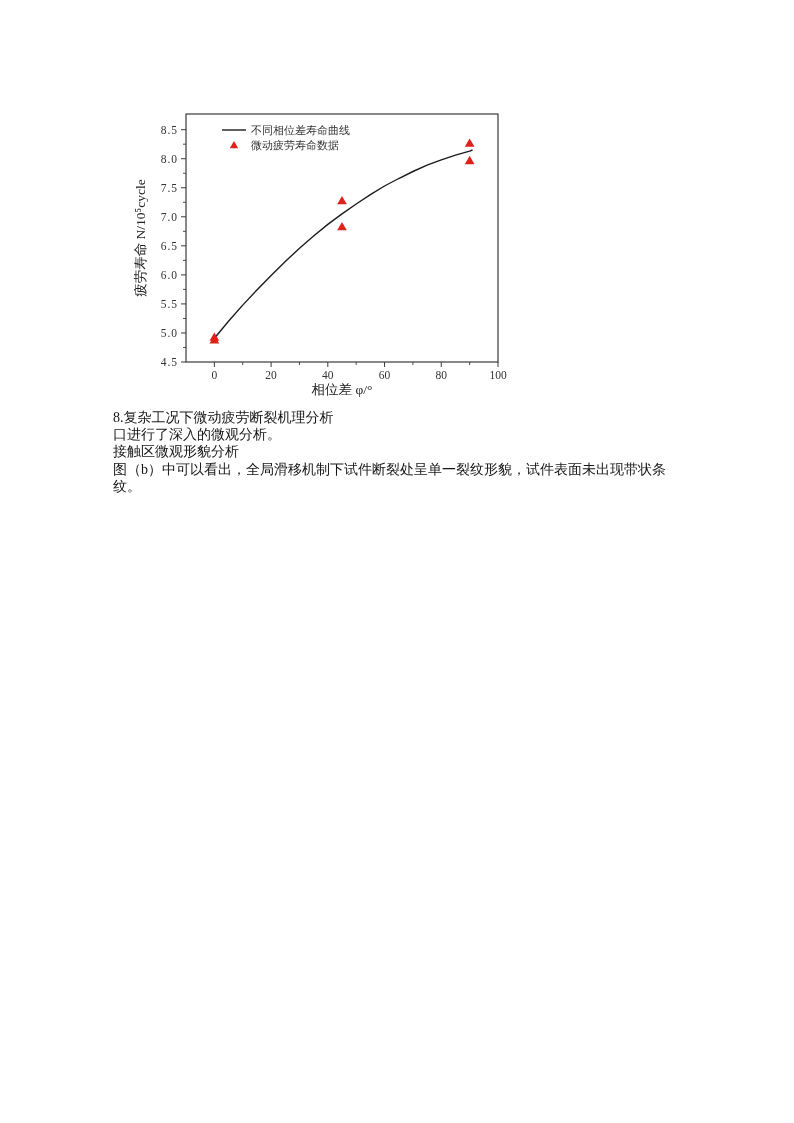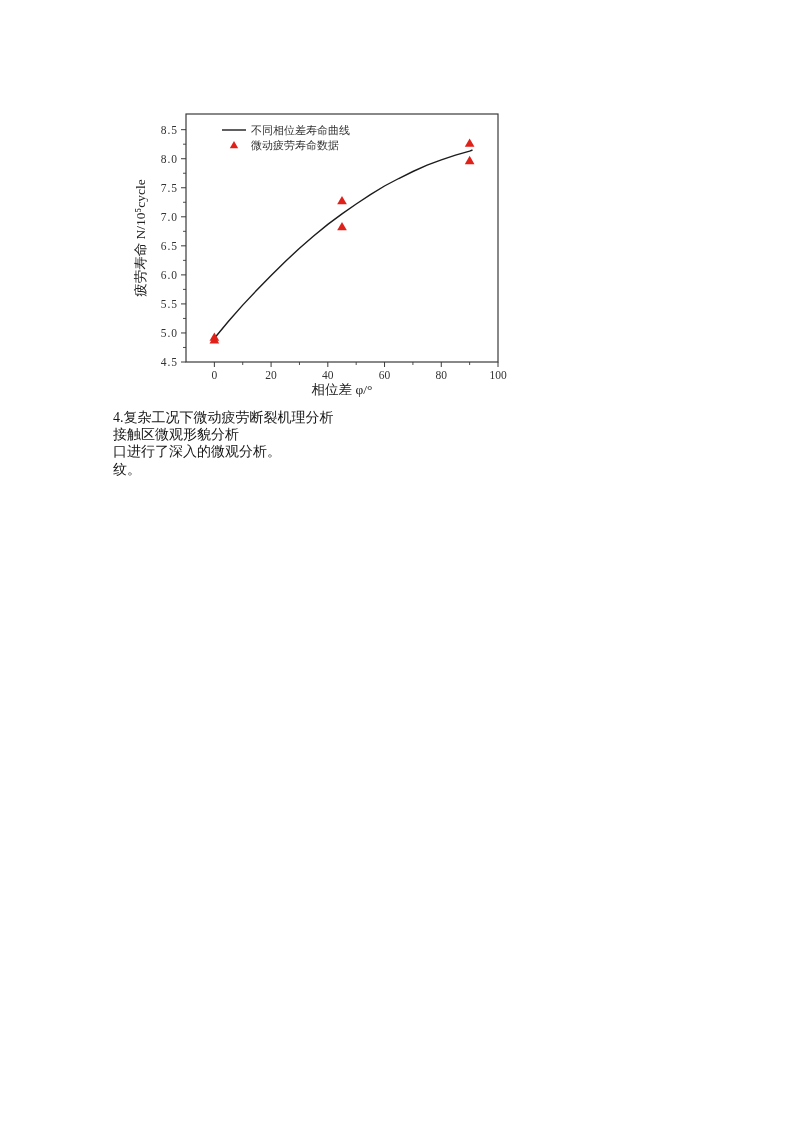--- a/index.html
+++ b/index.html
@@ -81,17 +81,18 @@
       <g>
         <line x1="102" y1="30" x2="126" y2="30" stroke="#1c1c1c" stroke-width="1.4"></line>
         <text x="131" y="34" font-size="11" fill="#333333">不同相位差寿命曲线</text>
         <path d="M 114,41 L 118.2,48.2 L 109.8,48.2 Z" fill="#df2119"></path>
         <text x="131" y="49" font-size="11" fill="#333333">微动疲劳寿命数据</text>
       </g>
     </svg>
 </figure>
 
 <div class="textblock">
-  <div class="tline">4.复杂工况下微动疲劳断裂机理分析</div>
+  <div class="tline">8.复杂工况下微动疲劳断裂机理分析</div>
+  <div class="tline">口进行了深入的微观分析。</div>
   <div class="tline">接触区微观形貌分析</div>
-  <div class="tline">口进行了深入的微观分析。</div>
+  <div class="tline">图（b）中可以看出，全局滑移机制下试件断裂处呈单一裂纹形貌，试件表面未出现带状条</div>
   <div class="tline">纹。</div>
 </div>
 
 </body></html>

